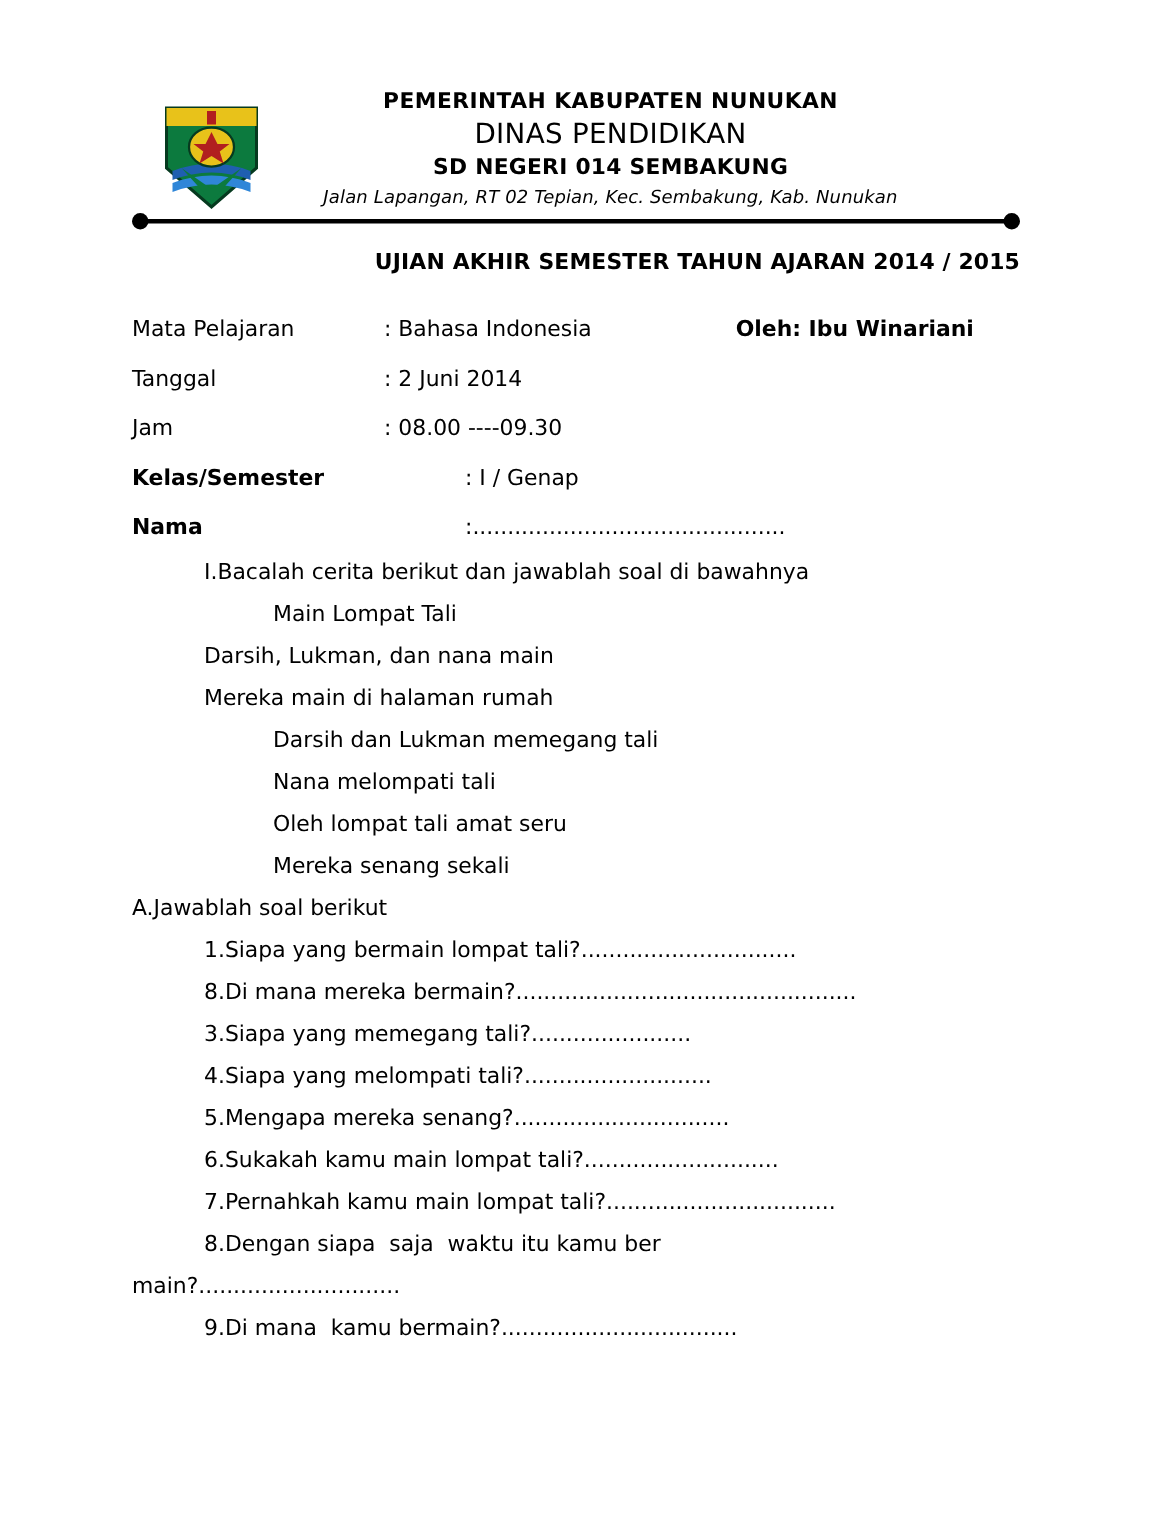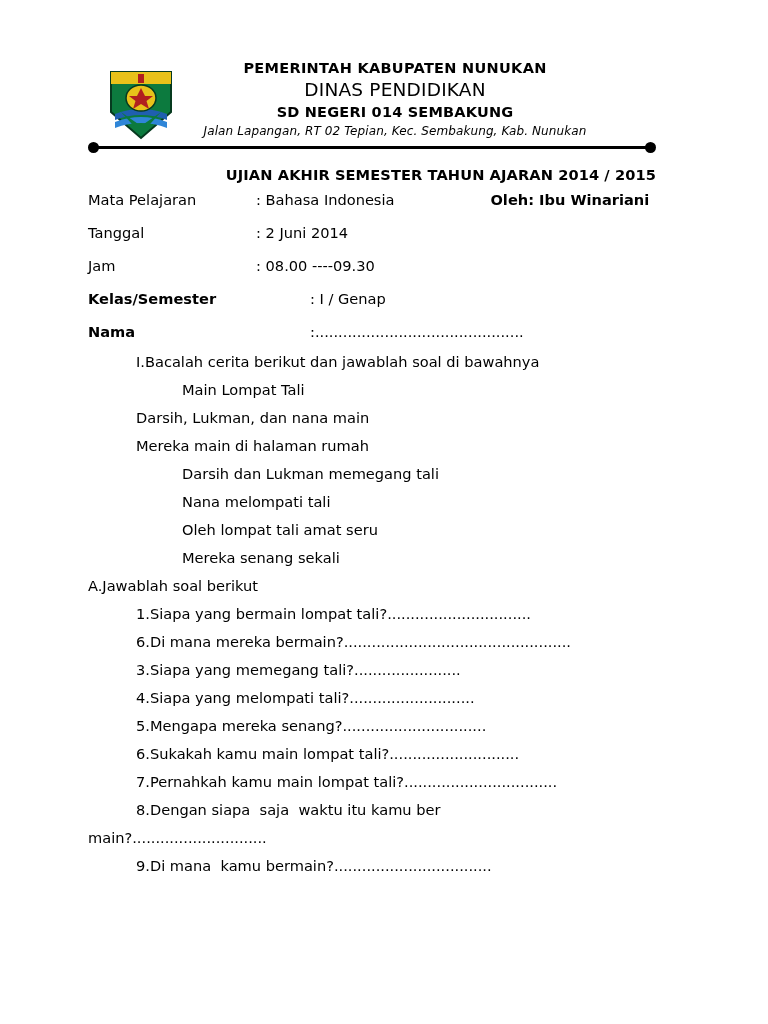--- a/index.html
+++ b/index.html
@@ -13,21 +13,21 @@
     font-family: "DejaVu Sans", sans-serif;
     color: #000000;
     position: relative;
     overflow: hidden;
   }
   .page {
     position: relative;
     width: 768px;
     height: 912px;
     box-sizing: border-box;
-    padding: 58px 112px 0 88px;
+    padding: 58px 88px 0 88px;
   }
 
   
   .letterhead {
     position: relative;
     height: 82px;
   }
   .crest {
     position: absolute;
     left: 17px;
@@ -96,20 +96,21 @@
   .exam-title {
     text-align: right;
     font-size: 14.6px;
     font-weight: bold;
     margin-top: 12px;
     letter-spacing: 0.1px;
   }
 
   
   .meta {
+    margin-top: 20px;
     font-size: 14.6px;
     line-height: 33px;
   }
   .meta-row {
     display: block;
     white-space: nowrap;
   }
   .meta-label {
     display: inline-block;
     width: 168px;
@@ -206,21 +207,21 @@
     <div class="ln ind-1">Mereka main di halaman rumah</div>
     <div class="ln ind-2">Darsih dan Lukman memegang tali</div>
     <div class="ln ind-2">Nana melompati tali</div>
     <div class="ln ind-2">Oleh lompat tali amat seru</div>
     <div class="ln ind-2">Mereka senang sekali</div>
 
     <div class="ln ind-0">A.Jawablah soal berikut</div>
 
     <div class="qlist">
       <div class="ln">1.Siapa yang bermain lompat tali?...............................</div>
-      <div class="ln">6.Di mana mereka bermain?.................................................</div>
+      <div class="ln">8.Di mana mereka bermain?.................................................</div>
       <div class="ln">3.Siapa yang memegang tali?.......................</div>
       <div class="ln">4.Siapa yang melompati tali?...........................</div>
       <div class="ln">5.Mengapa mereka senang?...............................</div>
       <div class="ln">6.Sukakah kamu main lompat tali?............................</div>
       <div class="ln">7.Pernahkah kamu main lompat tali?.................................</div>
       <div class="ln">8.Dengan siapa  saja  waktu itu kamu ber</div>
       <div class="ln cont">main?.............................</div>
       <div class="ln">9.Di mana  kamu bermain?..................................</div>
     </div>
 

